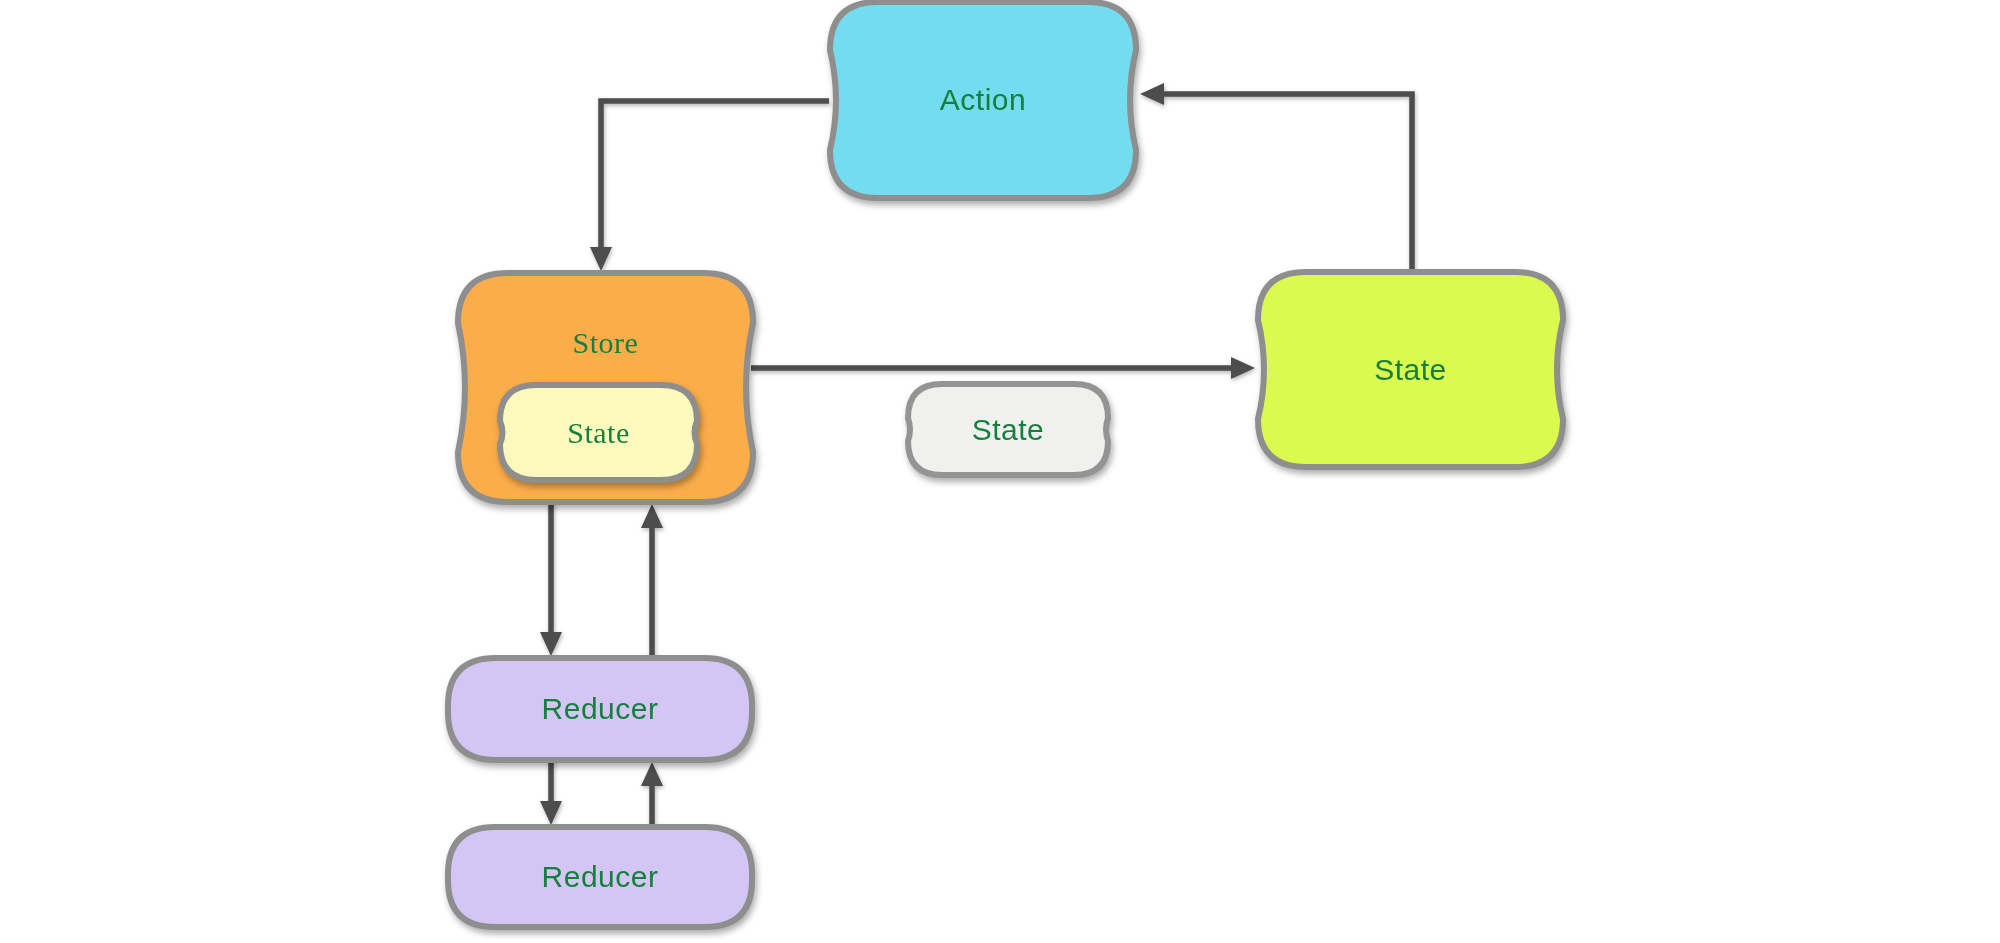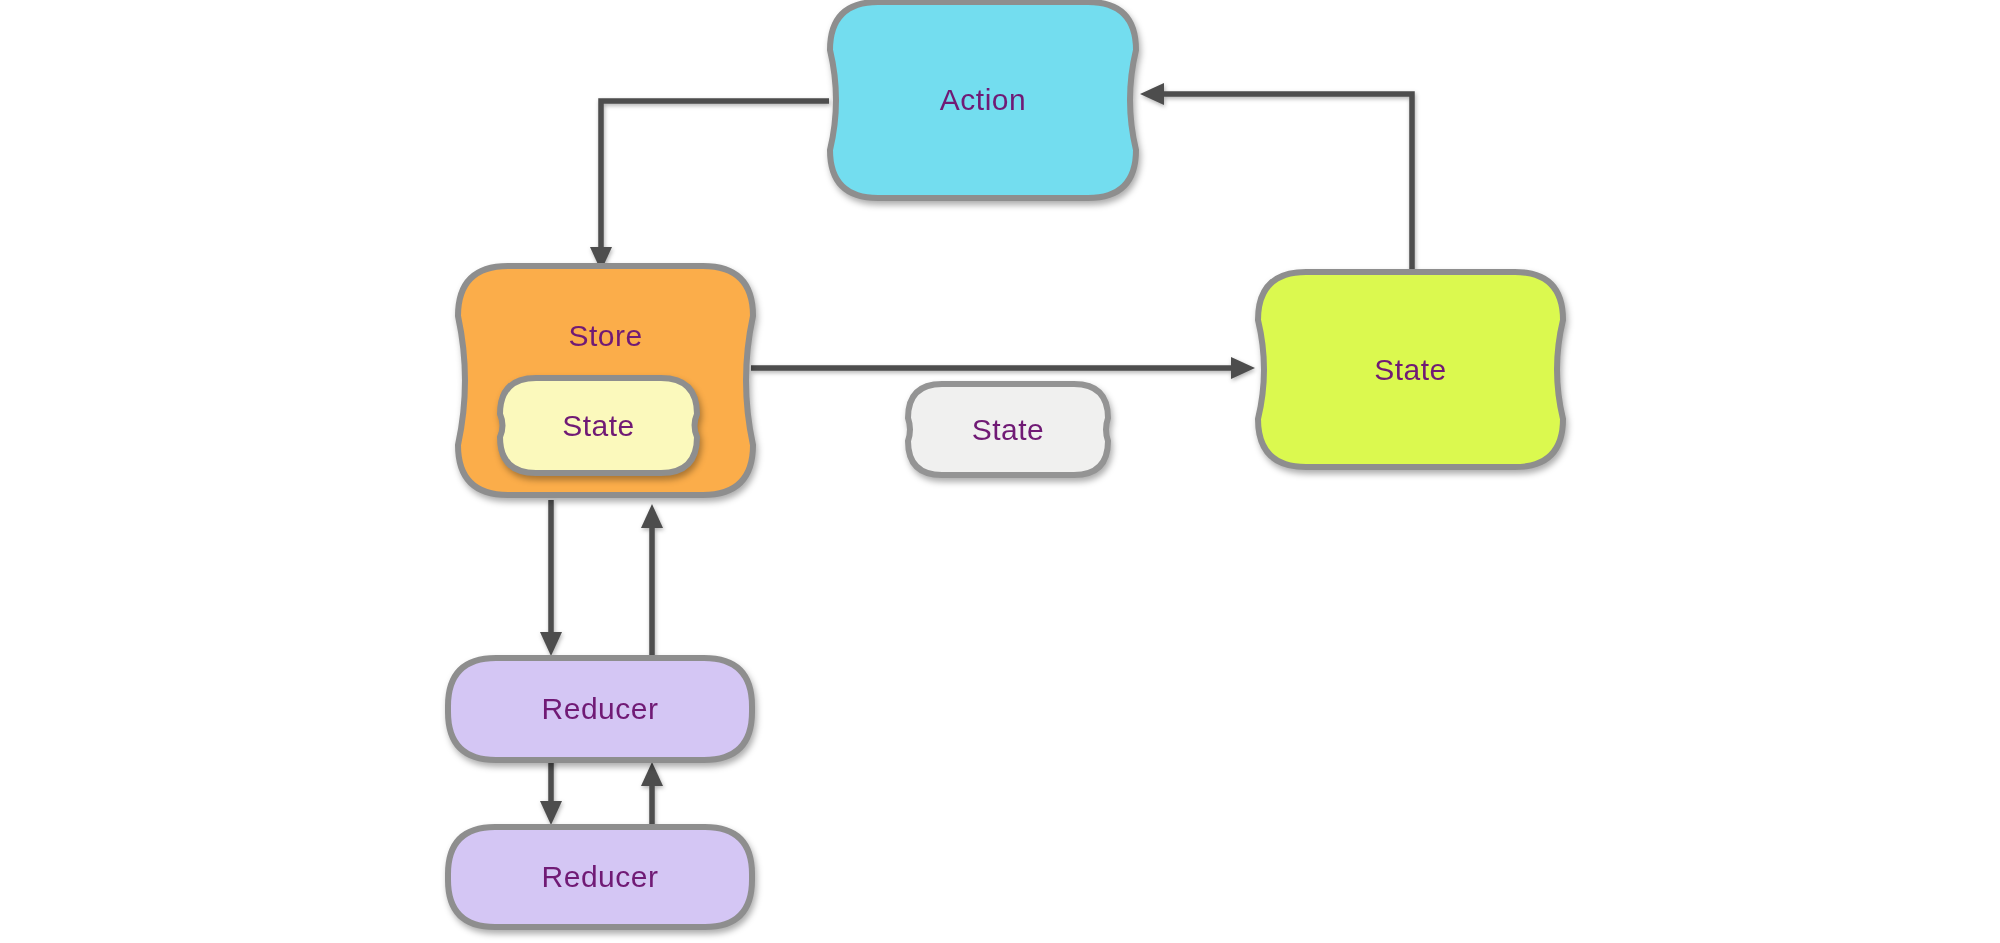--- a/index.html
+++ b/index.html
@@ -26,31 +26,31 @@
   }
   .node { position: absolute; }
   .node > svg.shape {
     position: absolute; left: -8px; top: -8px;
     filter: drop-shadow(2px 4px 3px rgba(0,0,0,0.32));
   }
   .node > svg.shape path { stroke-width: 6; }
   .label {
     position: absolute; left: 0; width: 100%;
     text-align: center;
-    color: #701a75;
+    color: #15803d;
     font-size: 30px;
     line-height: 30px;
     letter-spacing: 0.5px;
     white-space: nowrap;
     user-select: none;
   }
   .label.v-center { top: 50%; transform: translateY(-50%); }
   
   .node-action         { left: 830px;  top: 2px;   width: 306px; height: 196px; }
-  .node-store          { left: 458px;  top: 266px; width: 295px; height: 229px; }
+  .node-store          { left: 458px;  top: 273px; width: 295px; height: 229px; font-family: Liberation Serif, serif; }
   .node-store .label-store { top: 55px; }
   .node-store-state    { left: 42px;   top: 112px; width: 197px; height: 95px;  }
   .node-state          { left: 908px;  top: 384px; width: 200px; height: 91px;  }
   .node-view           { left: 1258px; top: 272px; width: 305px; height: 195px; }
   .node-reducer-top    { left: 448px;  top: 658px; width: 304px; height: 102px; }
   .node-reducer-bottom { left: 448px;  top: 827px; width: 304px; height: 100px; }
 </style>
 </head>
 <body>
 

